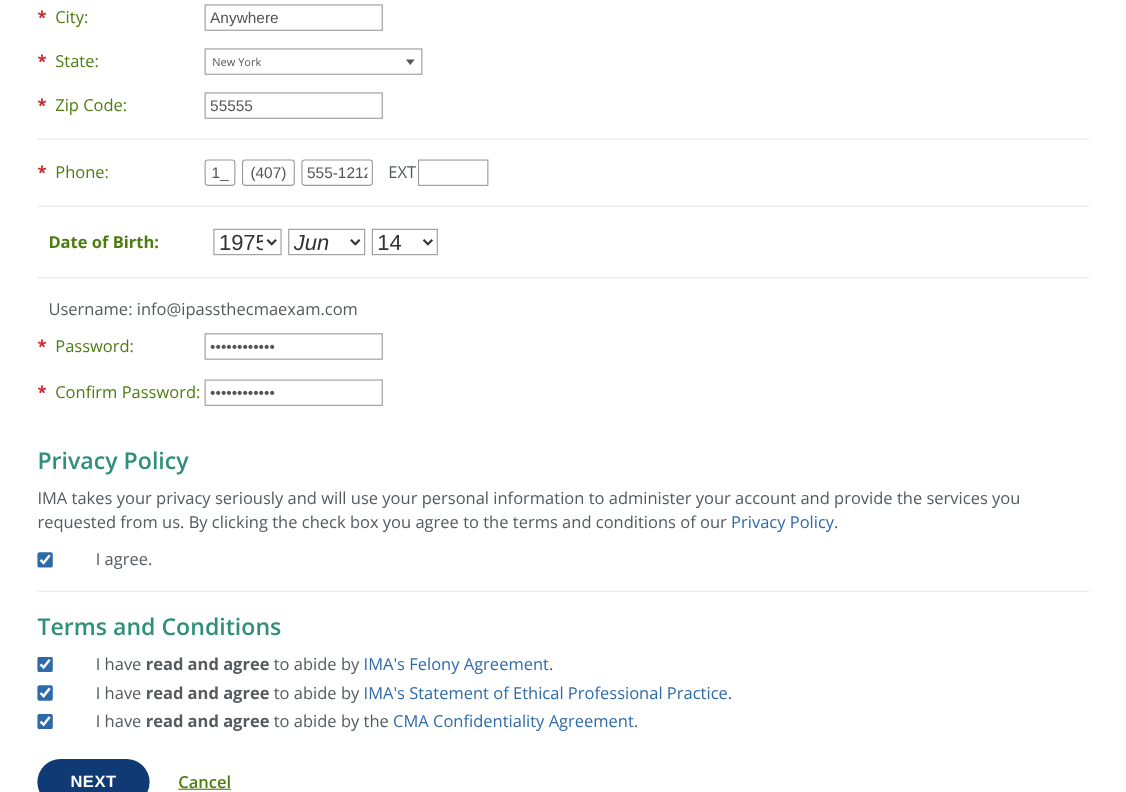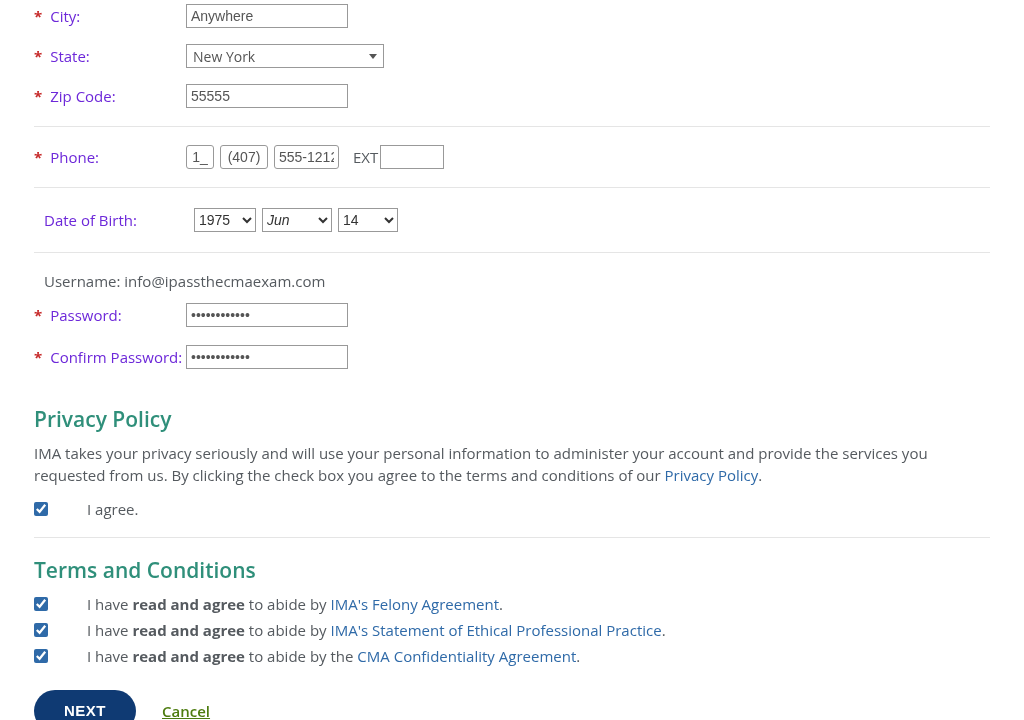--- a/index.html
+++ b/index.html
@@ -22,39 +22,39 @@
   .label-col {
     width: 152px;
     display: flex;
     align-items: center;
   }
   .req {
     color: #c62828;
     font-weight: bold;
     margin-right: 8px;
   }
-  .label-text { color: #6d28d9; }
+  .label-text { color: #4d7c0f; }
   input[type=text], input[type=password] {
     border: 1px solid #999;
     height: 24px;
     padding: 0 4px;
     font-size: 14px;
     color: #555;
     background: #fff;
   }
   .w198 { width: 162px; }
   .state-select {
     display: flex;
     align-items: center;
     justify-content: space-between;
     width: 198px;
     height: 24px;
     border: 1px solid #999;
     padding: 0 6px 0 6px;
-    font-size: 14px;
+    font-size: 10px;
     color: #555;
     background: #fff;
     cursor: pointer;
   }
   .caret-down {
     width: 0; height: 0;
     border-left: 4px solid transparent;
     border-right: 4px solid transparent;
     border-top: 5px solid #555;
   }
@@ -82,25 +82,25 @@
     border-top: 1px solid #bbb;
     border-right: 1px solid #bbb;
     border-left: 1px solid #bbb;
     height: 22px;
     width: 64px;
     font-size: 13px;
     color: #555;
     background: #fff;
   }
   .dob-row { padding-top: 6px; padding-bottom: 6px; }
-  .dob-label-col { width: 160px; padding-left: 10px; }
+  .dob-label-col { width: 160px; padding-left: 10px; font-weight: bold; }
   select {
     border: 1px solid #999;
     height: 24px;
-    font-size: 14px;
+    font-size: 20px;
     color: #333;
     background: #fff;
   }
   .sel-year { width: 62px; }
   .sel-month { width: 70px; margin-left: 6px; font-style: italic; }
   .sel-day { width: 60px; margin-left: 6px; }
   .username-line { padding: 4px 0 4px 10px; color: #555a5f; }
   .indent { padding-left: 0; }
   h2.section {
     font-weight: 600;

